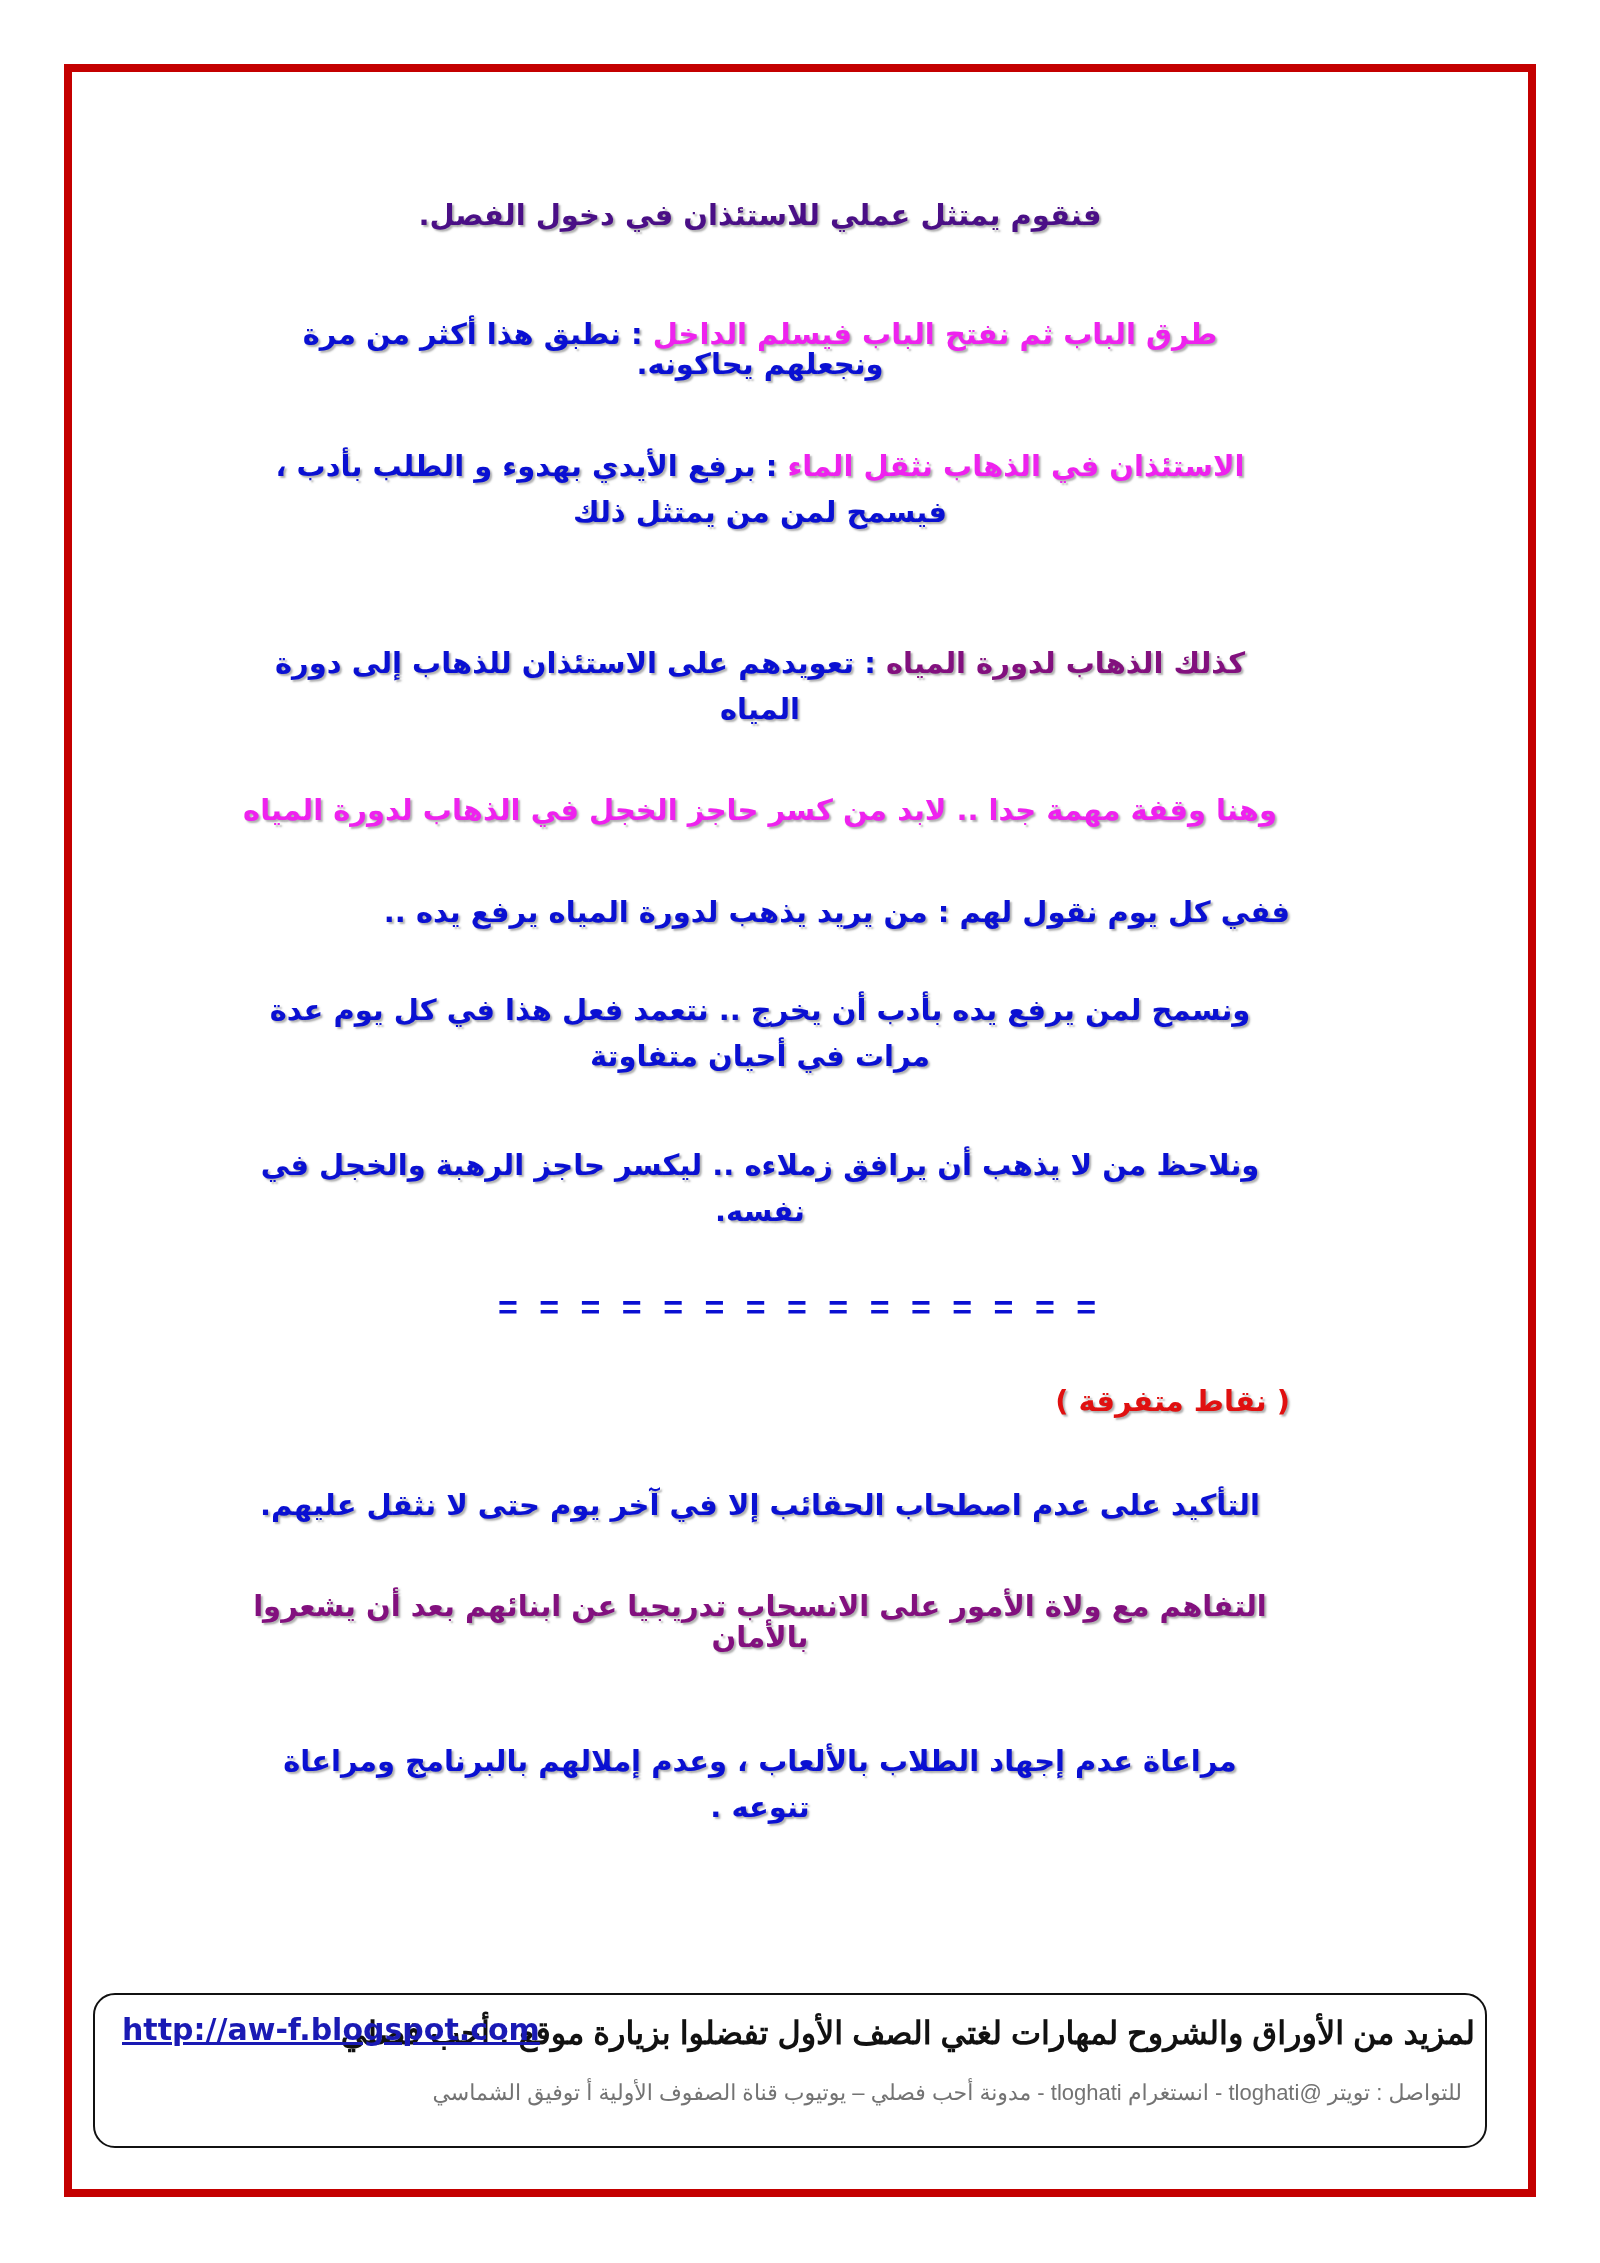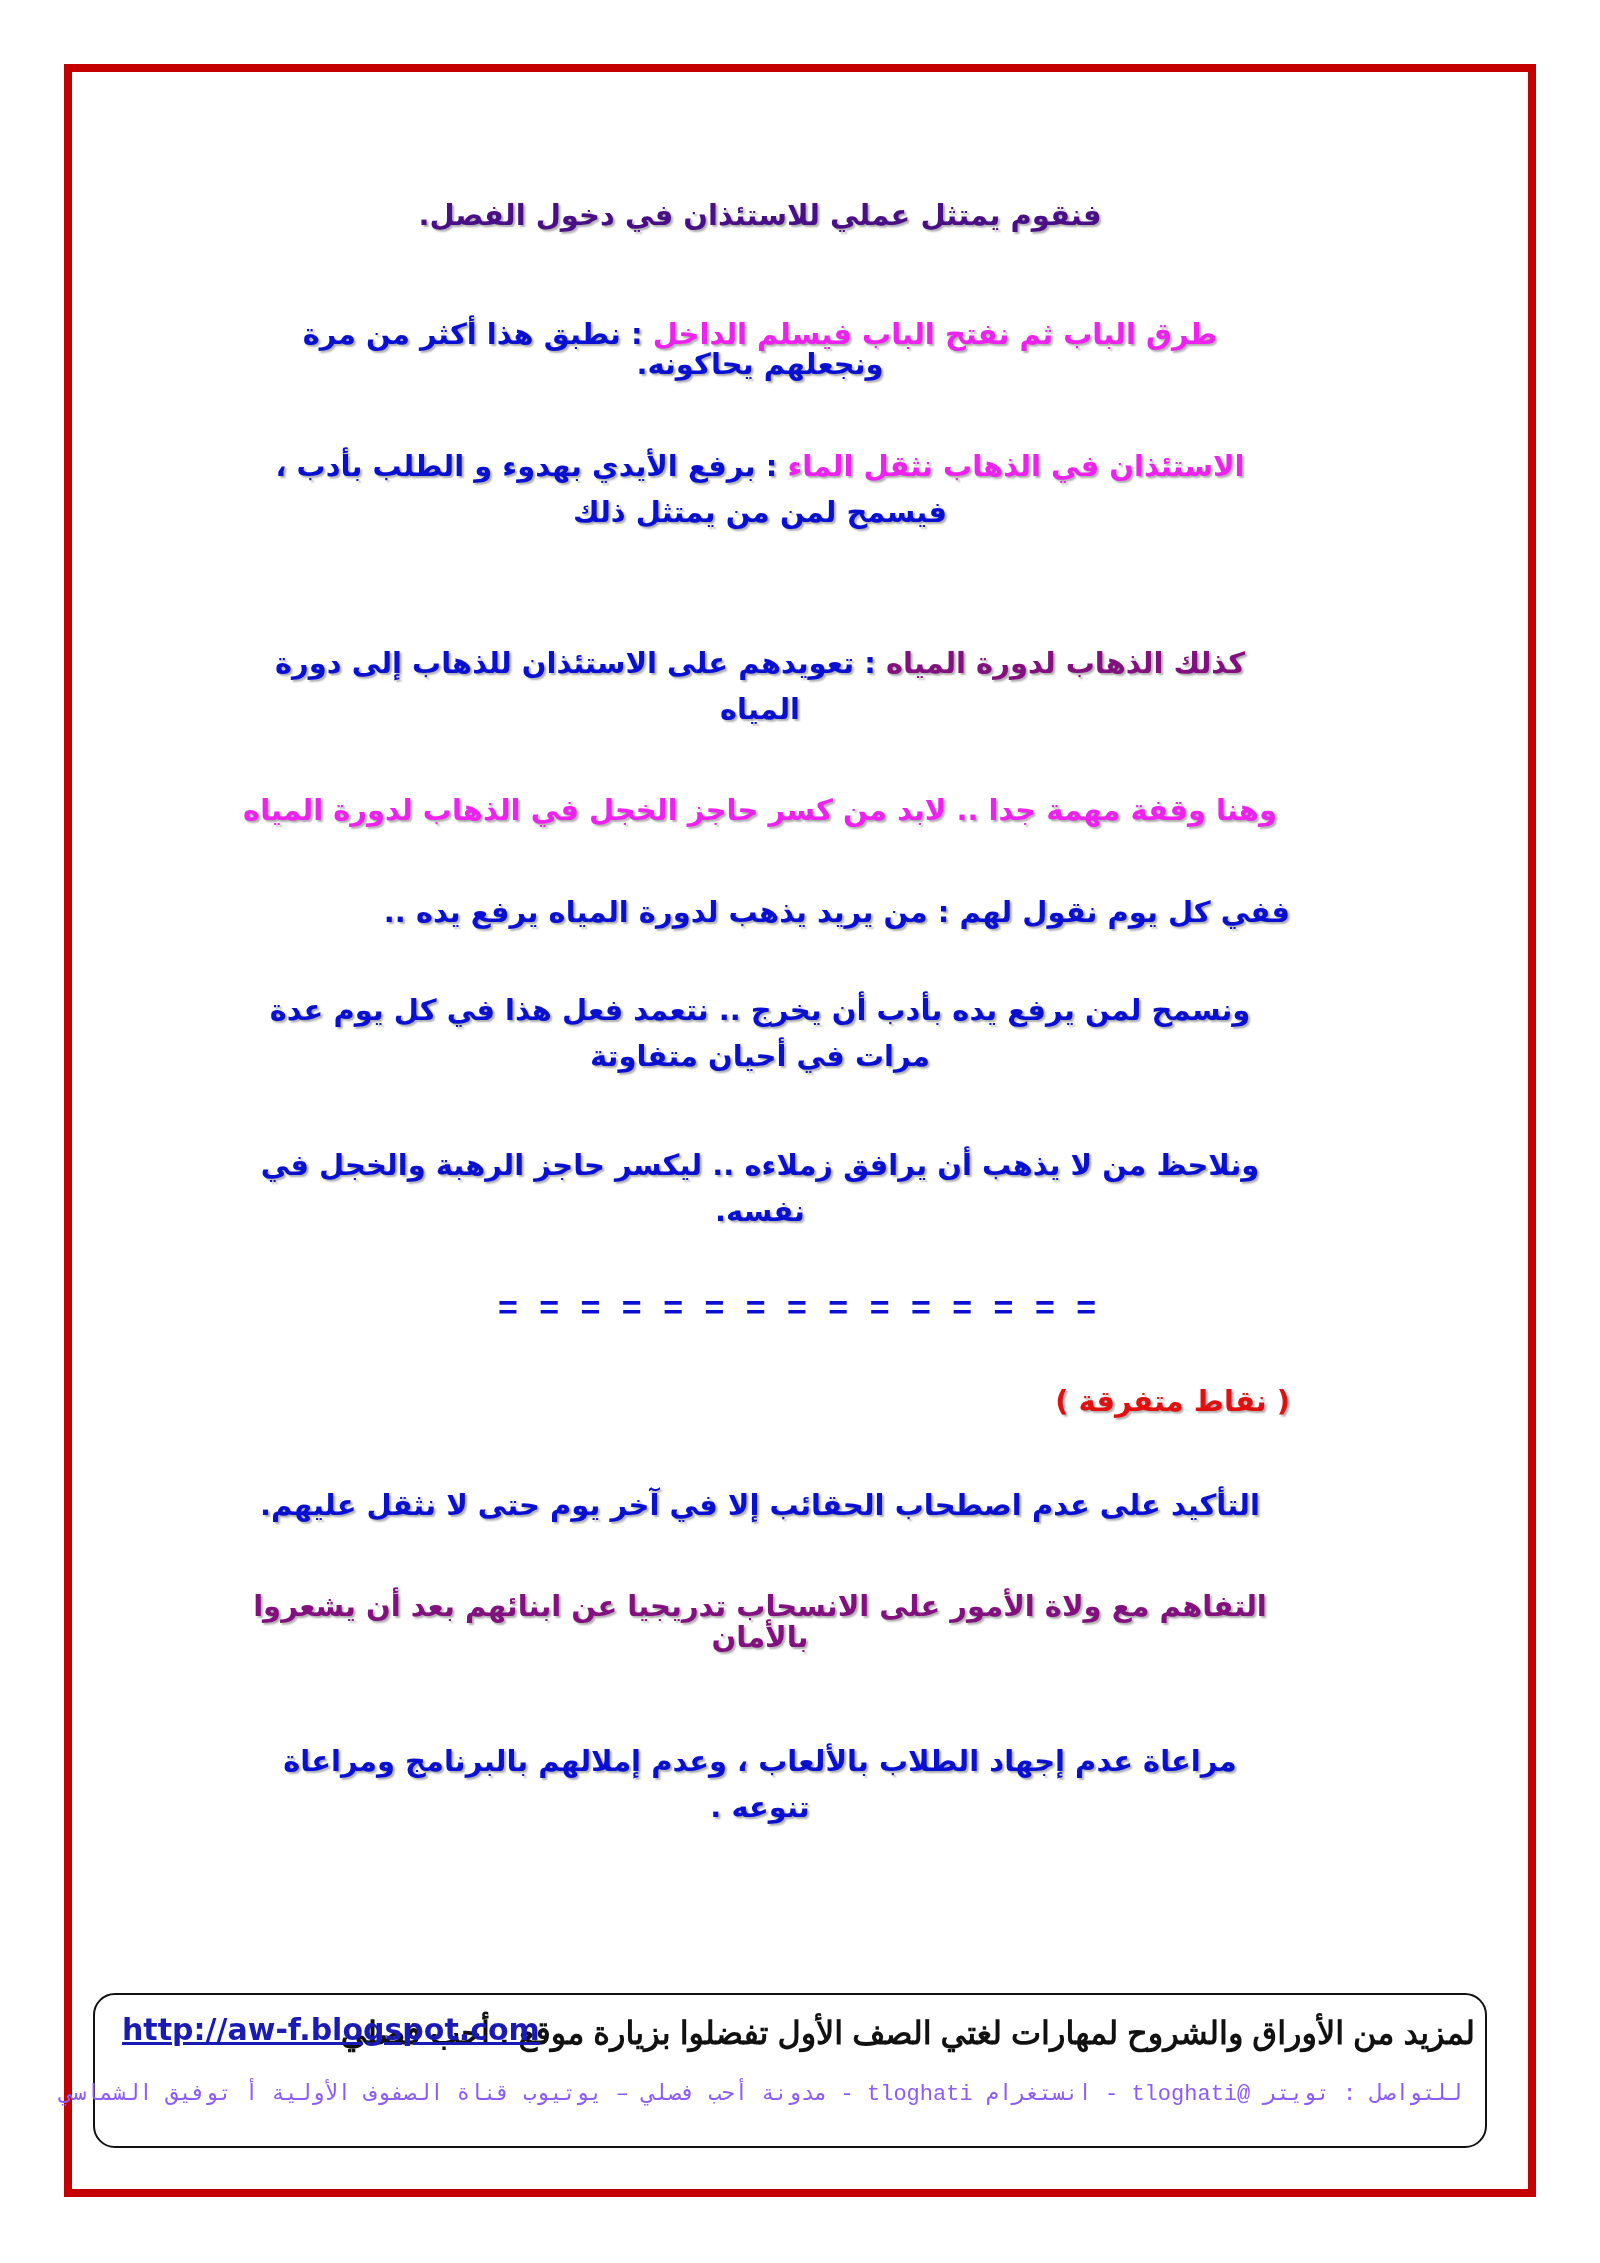--- a/index.html
+++ b/index.html
@@ -35,21 +35,21 @@
     white-space: nowrap;
     text-align: right;
   }
   .footer-url {
     position: absolute; left: 122px; top: 2012px;
     font-family: "DejaVu Sans", sans-serif; font-weight: bold; font-size: 30px;
     color: #1a1ab4; text-decoration: underline; white-space: nowrap;
   }
   .footer-line2 {
     position: absolute; right: 138px; top: 2080px; direction: rtl;
-    font-family: Liberation Mono, monospace; font-size: 22px; color: #8b5cf6;
+    font-family: Liberation Sans, sans-serif; font-size: 22px; color: #737373;
     white-space: nowrap;
   }
 </style>
 </head>
 <body>
 
 <div class="page-frame"></div>
 
 <div class="line indigo" style="top:192px;">فنقوم يمتثل عملي للاستئذان في دخول الفصل.</div>
 

